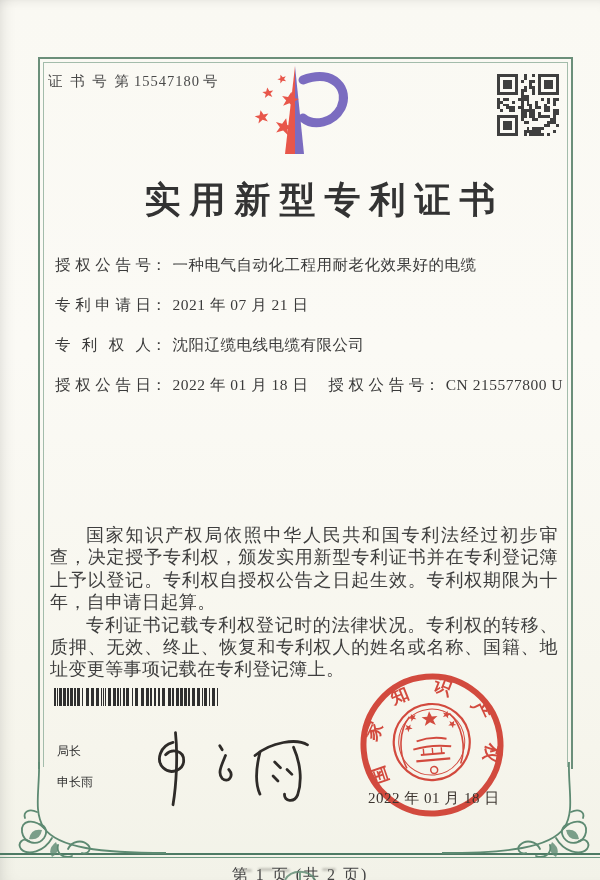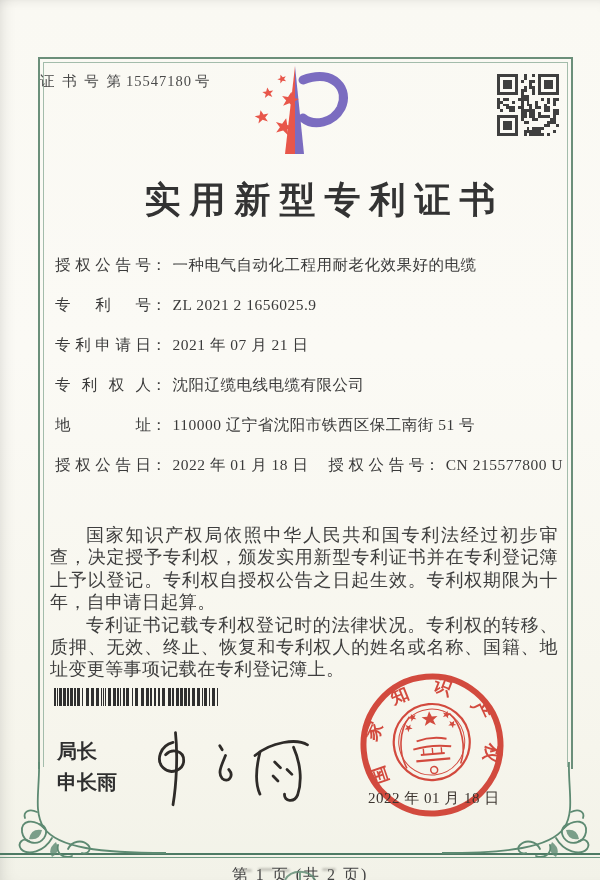--- a/index.html
+++ b/index.html
@@ -10,42 +10,42 @@
     box-shadow:inset 12px 0 18px -14px rgba(0,0,0,.18), inset 0 10px 14px -12px rgba(0,0,0,.12);
   }
   
   .frame{position:absolute;left:38px;top:57px;width:531px;height:710px;
     border-top:2px solid #6b8f7a;border-left:2px solid #6b8f7a;border-right:2px solid #6b8f7a;}
   .frame-inner{position:absolute;left:3px;top:3px;right:3px;height:704px;
     border-top:1px solid #a3bcab;border-left:1px solid #a3bcab;border-right:1px solid #a3bcab;}
   .bottom-rule{position:absolute;left:0;right:0;top:853px;border-top:2.5px solid #4d7a64;}
   .bottom-rule::after{content:'';position:absolute;left:0;right:0;top:2px;border-top:1px solid #6f9a84;}
   
-  .cert-no{position:absolute;left:40px;top:72px;font-size:14.5px;color:#4a4a4a;letter-spacing:2px;}
+  .cert-no{position:absolute;left:48px;top:72px;font-size:14.5px;color:#4a4a4a;letter-spacing:2px;}
   .cert-no .num{letter-spacing:1px;padding:0 3px;}
   .logo{position:absolute;left:240px;top:60px;width:120px;height:102px;}
   .qr{position:absolute;left:497px;top:74px;width:62px;height:62px;}
   .doc-title{position:absolute;left:0;right:0;top:176px;text-align:center;
     font-size:36px;font-weight:600;letter-spacing:9px;text-indent:9px;color:#333;padding-left:40px;}
   
   .fields{position:absolute;left:55px;top:252px;width:508px;font-size:15.5px;}
   .frow{height:26px;line-height:26px;margin-bottom:14px;white-space:nowrap;}
   .flabel{display:inline-block;width:96px;text-align:justify;text-align-last:justify;vertical-align:top;}
   .fval{padding-left:6px;letter-spacing:.5px;}
   .grant{display:flex;margin-top:2px;height:26px;line-height:26px;white-space:nowrap;}
   .grant .pair1{width:277px;}
   
   .legal{position:absolute;left:50px;top:524px;width:508px;font-size:18px;line-height:22.4px;
     text-align:justify;color:#3e3e3e;}
   .legal p{margin:0;text-indent:2em;letter-spacing:.4px;}
   
   .barcode{position:absolute;left:54px;top:688px;width:164px;height:18px;}
   
   .signer{position:absolute;left:57px;top:736px;font-family:"Liberation Sans","DejaVu Sans",sans-serif;
-    font-size:20px;line-height:31px;color:#2f2f2f;font-weight:700;}
+    font-size:12px;line-height:31px;color:#2f2f2f;font-weight:400;}
   .signature{position:absolute;left:118px;top:726px;width:215px;height:82px;}
   
   .seal{position:absolute;left:357px;top:670px;width:150px;height:150px;}
   .seal-date{position:absolute;left:368px;top:789px;font-size:15px;letter-spacing:.5px;
     color:#3b342f;font-weight:500;}
   
   .footer{position:absolute;left:0;right:0;top:833px;text-align:center;font-size:16px;
     letter-spacing:2px;color:#444;margin-top:32px;}
   
   .orn{position:absolute;width:160px;height:95px;}
@@ -209,24 +209,22 @@
       <rect x="16" y="2" width="3" height="3" fill="#3f3f3f"></rect>
       <rect x="0" y="14" width="7" height="7" fill="#3f3f3f"></rect>
       <rect x="1" y="15" width="5" height="5" fill="#fbfaf5"></rect>
       <rect x="2" y="16" width="3" height="3" fill="#3f3f3f"></rect>
     </svg>
 
   <div class="doc-title">实用新型专利证书</div>
 
   <div class="fields">
     <div class="frow"><span class="flabel">授权公告号</span><span>：</span><span class="fval">一种电气自动化工程用耐老化效果好的电缆</span></div>
-    <div class="frow"><span class="flabel">专利号</span><span>：</span><span class="fval">ZL 2021 2 1656025.9</span></div>
     <div class="frow"><span class="flabel">专利申请日</span><span>：</span><span class="fval">2021 年 07 月 21 日</span></div>
     <div class="frow"><span class="flabel">专利权人</span><span>：</span><span class="fval">沈阳辽缆电线电缆有限公司</span></div>
-    <div class="frow"><span class="flabel">地址</span><span>：</span><span class="fval">110000 辽宁省沈阳市铁西区保工南街 51 号</span></div>
     <div class="grant">
       <span class="pair1"><span class="flabel">授权公告日</span><span>：</span><span class="fval">2022 年 01 月 18 日</span></span>
       <span><span class="flabel">授权公告号</span><span>：</span><span class="fval">CN 215577800 U</span></span>
     </div>
   </div>
 
   <div class="legal">
     <p>国家知识产权局依照中华人民共和国专利法经过初步审查，决定授予专利权，颁发实用新型专利证书并在专利登记簿上予以登记。专利权自授权公告之日起生效。专利权期限为十年，自申请日起算。</p>
     <p>专利证书记载专利权登记时的法律状况。专利权的转移、质押、无效、终止、恢复和专利权人的姓名或名称、国籍、地址变更等事项记载在专利登记簿上。</p>
   </div>

